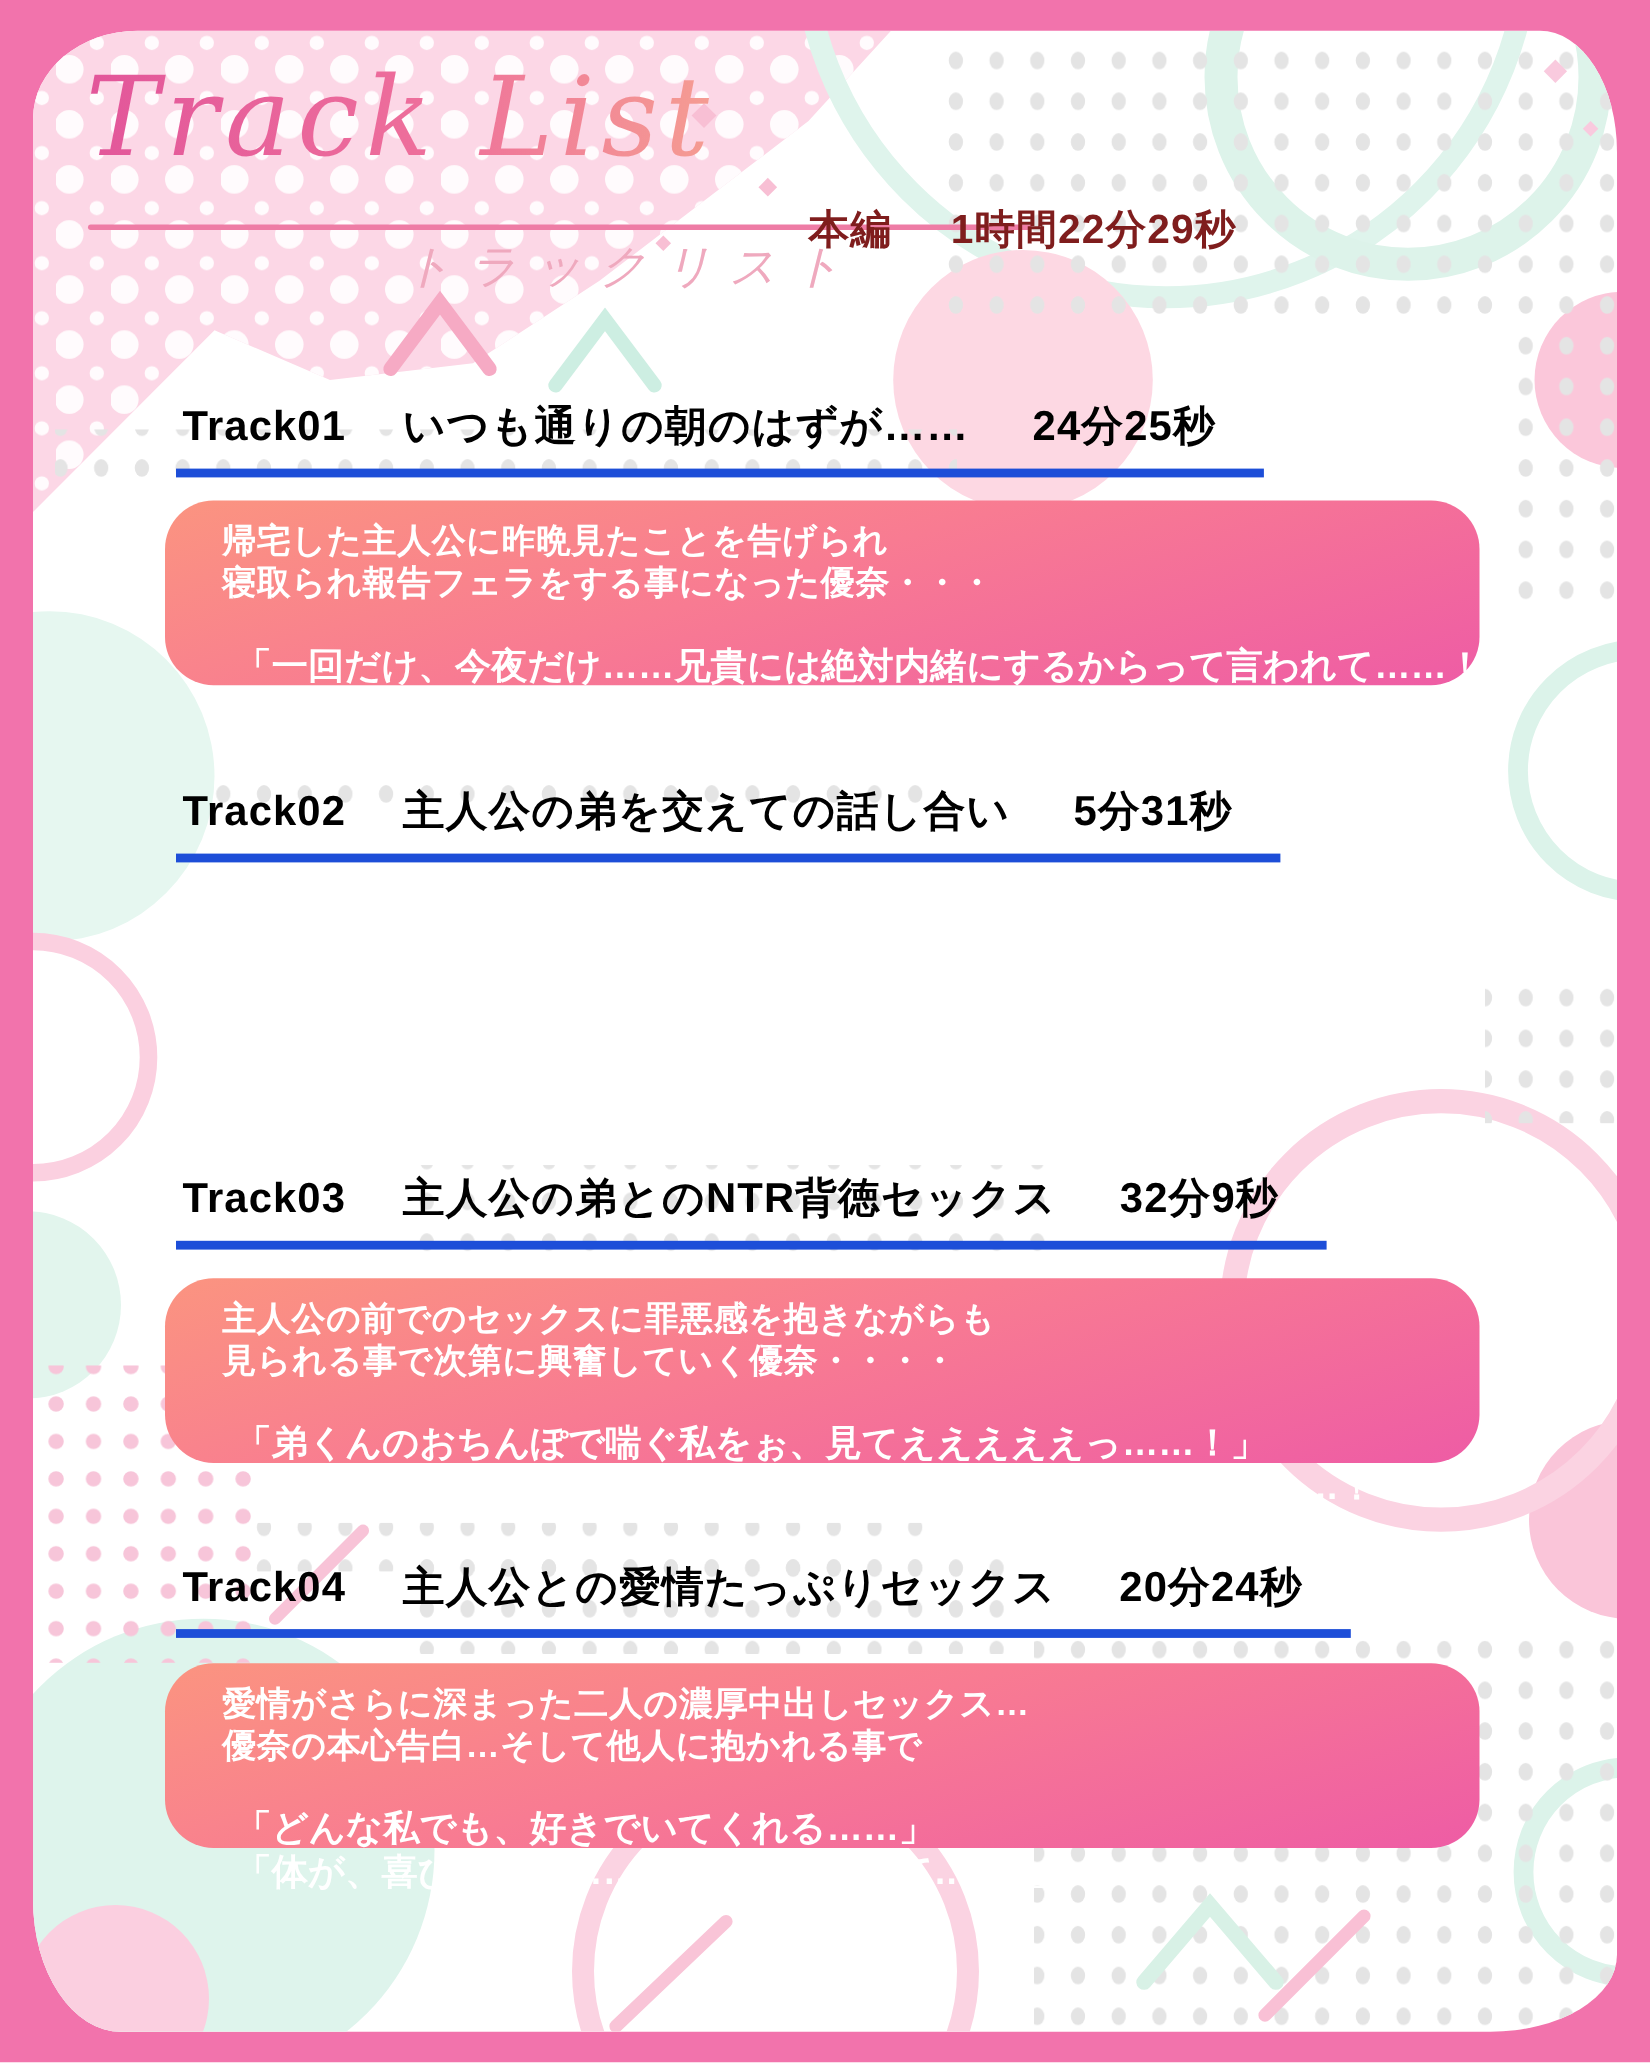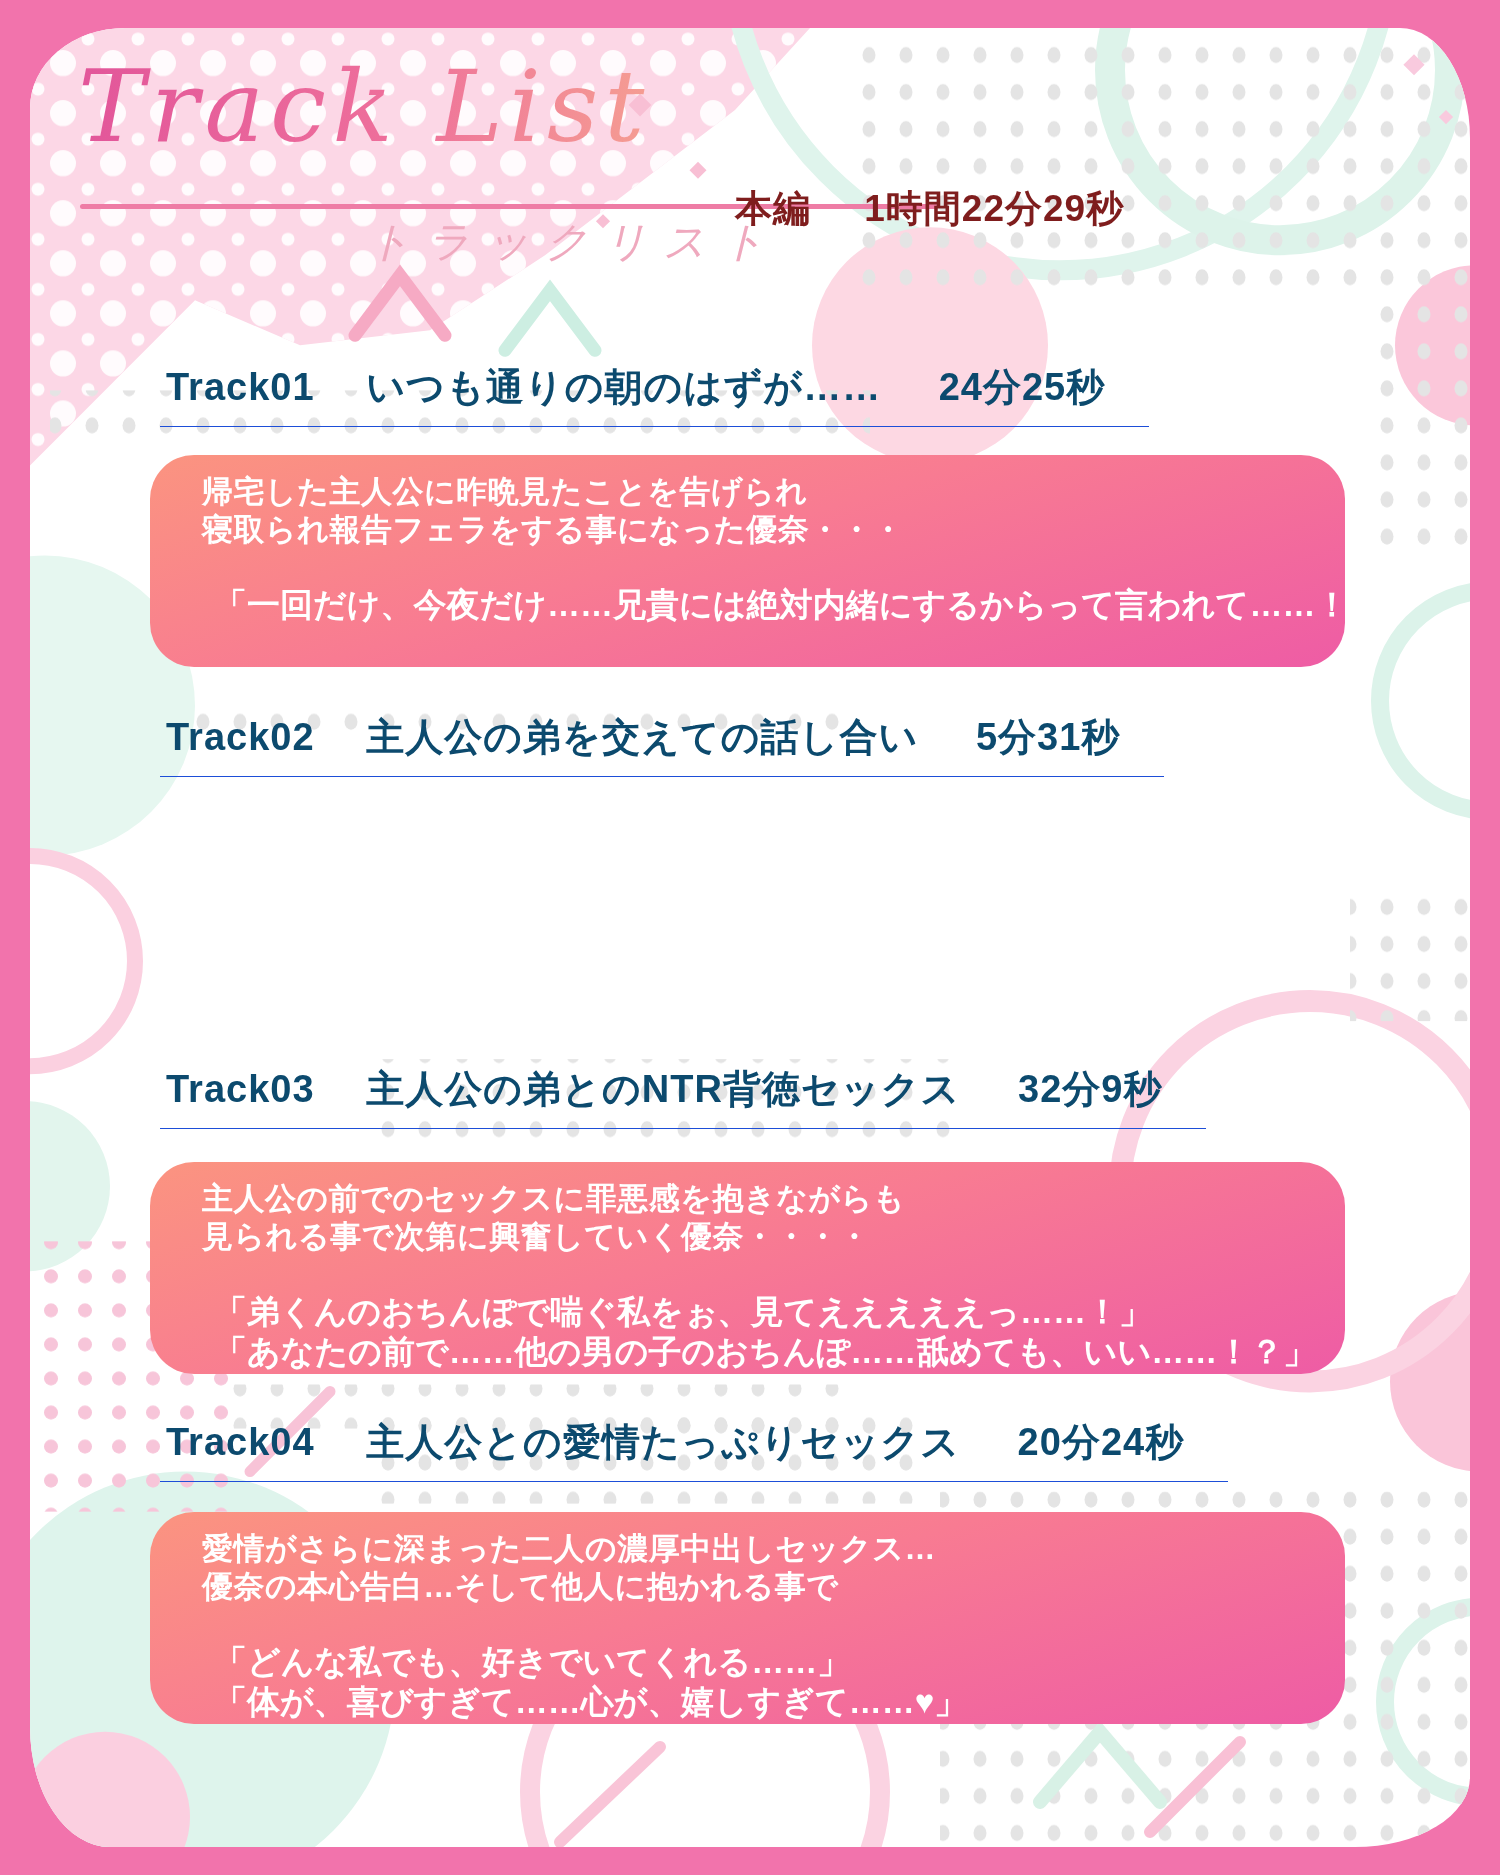--- a/index.html
+++ b/index.html
@@ -18,28 +18,28 @@
   .title-underline{position:absolute;left:80px;top:204px;width:858px;height:5px;z-index:3;
       background:#ee7ca5;border-radius:3px;}
   .page-subtitle{position:absolute;left:368px;top:214px;z-index:3;
       font-style:italic;font-size:42px;letter-spacing:16px;color:#efa9be;}
   .total-line{position:absolute;left:735px;top:184px;z-index:3;
       font-size:37px;font-weight:bold;color:#7f1d1d;letter-spacing:1px;}
   .total-line .gap{margin-right:42px;}
 
   
   .track-header{position:absolute;left:160px;z-index:3;display:inline-block;
-      font-size:38px;font-weight:bold;color:#0c4a6e;letter-spacing:1px;
-      padding:0 44px 13px 6px;border-bottom:1px solid #1d4ed8;white-space:nowrap;}
+      font-size:38px;font-weight:bold;color:#000000;letter-spacing:1px;
+      padding:0 44px 13px 6px;border-bottom:8px solid #1d4ed8;white-space:nowrap;}
   .track-header .t-num{margin-right:40px;}
   .track-header .t-dur{margin-left:46px;}
   .h1pos{top:362px;} .h2pos{top:712px;} .h3pos{top:1064px;} .h4pos{top:1417px;}
 
   
-  .track-box{position:absolute;left:150px;width:1195px;height:212px;z-index:2;
+  .track-box{position:absolute;left:150px;width:1195px;height:168px;z-index:2;
       border-radius:44px;box-sizing:border-box;padding:18px 30px 0 52px;
       background:linear-gradient(163deg,#fb9480 0%,#f87b92 45%,#ee5ca5 100%);}
   .b1pos{top:455px;} .b2pos{top:803px;} .b3pos{top:1162px;} .b4pos{top:1512px;}
   .track-box .line{color:#ffffff;font-weight:bold;white-space:nowrap;}
   .track-box .desc .line{font-size:31px;line-height:38px;letter-spacing:0.5px;}
   .track-box .quotes{margin-top:36px;}
   .track-box .quotes .line{font-size:33px;line-height:40px;letter-spacing:0px;margin-left:12px;}
 </style>
 </head>
 <body>

